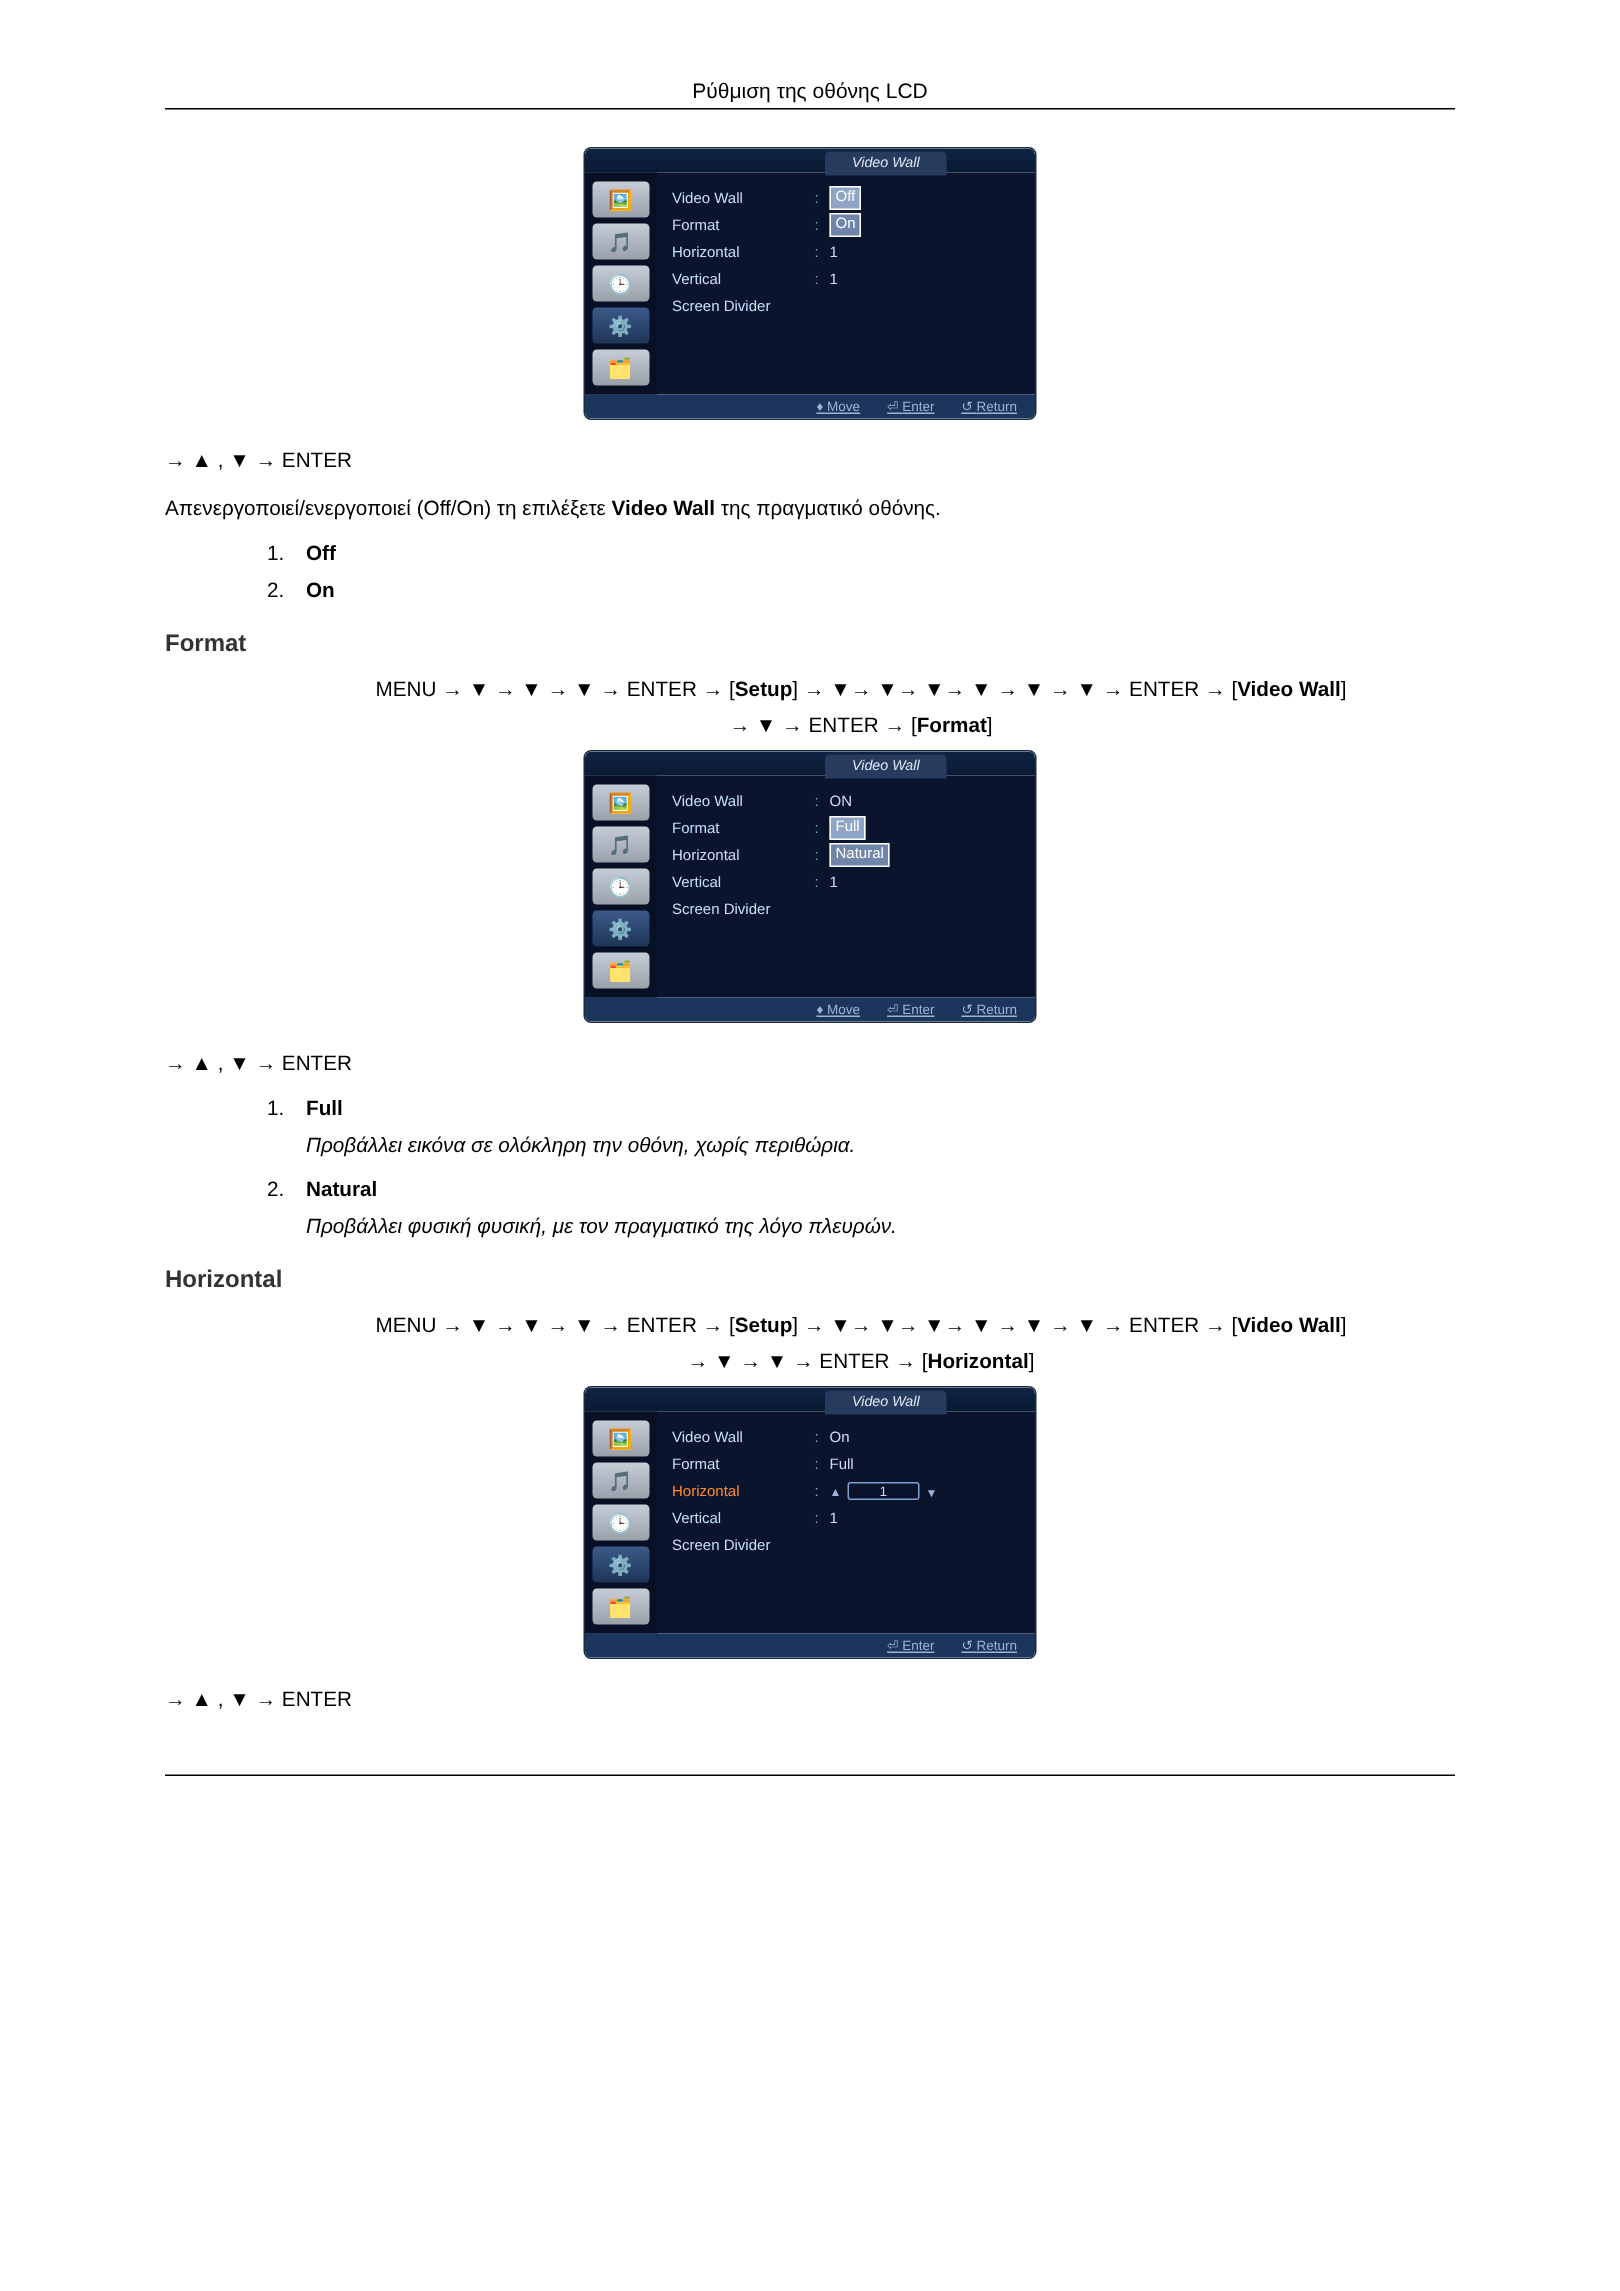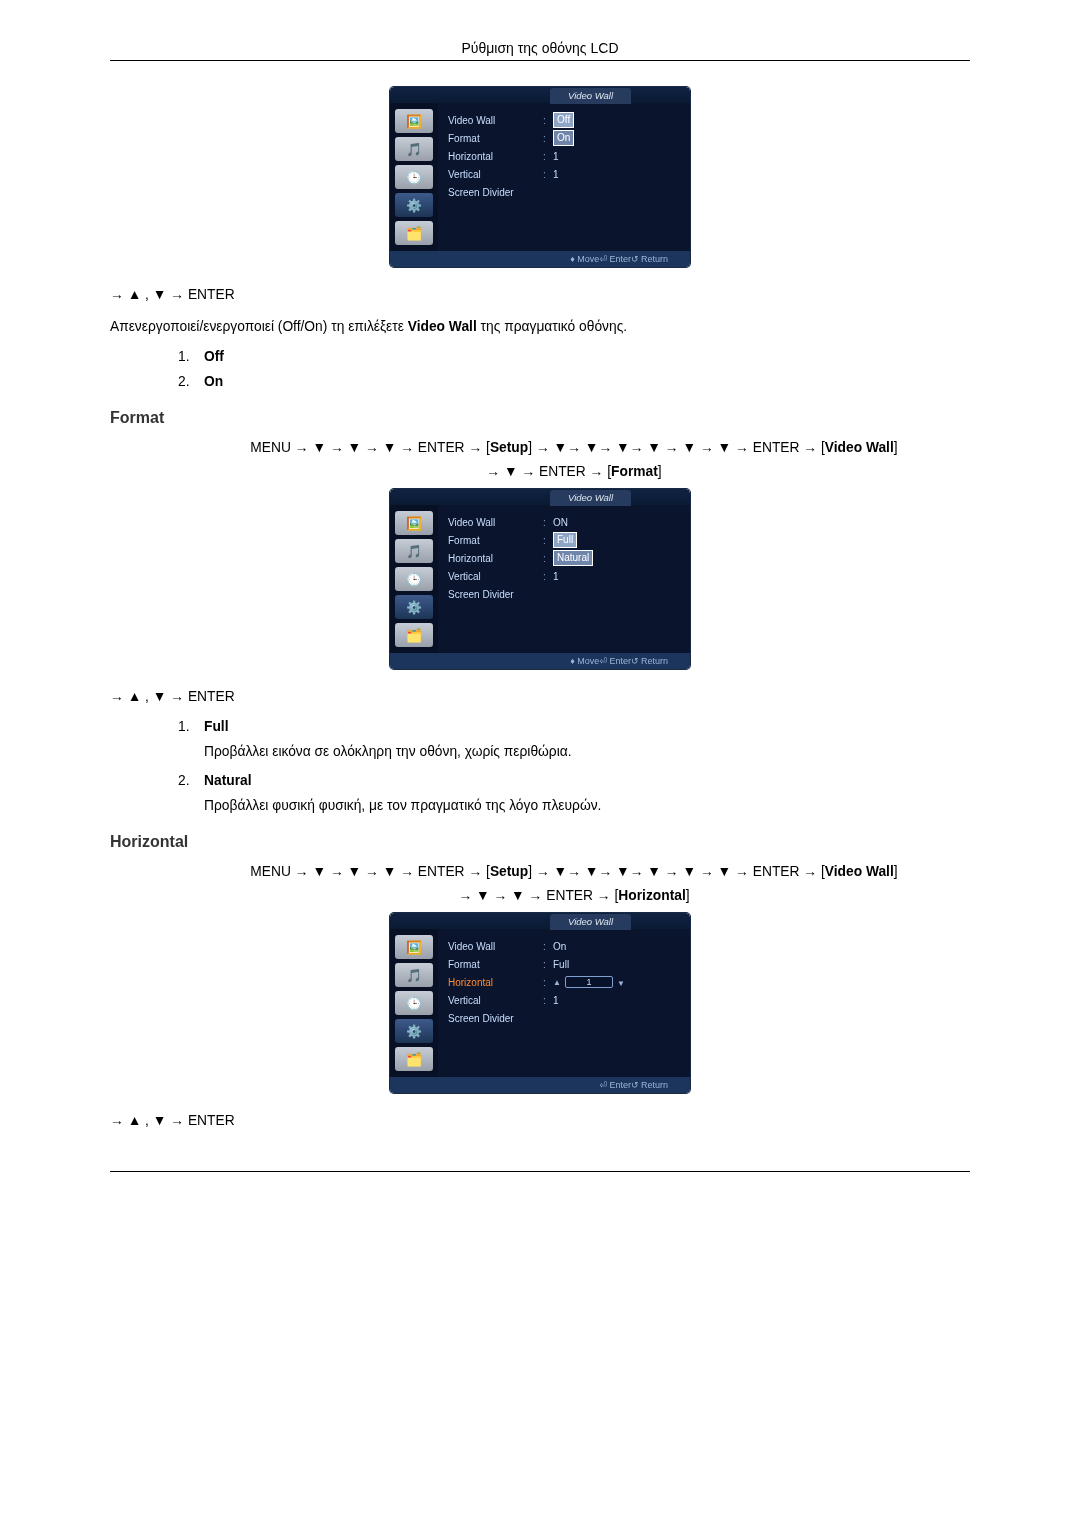--- a/index.html
+++ b/index.html
@@ -5,20 +5,21 @@
   body {
     margin: 0;
     background: #fff;
     font-family: Arial, Helvetica, sans-serif;
     font-size: 13.8px;
     color: #000;
     width: 1080px;
   }
   .page {
     padding: 40px 110px 60px 110px;
+    margin-top: 12px;
   }
   .page-title {
     text-align: center;
     font-size: 14px;
     margin-bottom: 4px;
   }
   .top-rule {
     border: none;
     border-top: 1px solid #000;
     margin: 0 0 26px 0;
@@ -131,24 +132,26 @@
   .osd-slider .arrow {
     font-size: 8px;
     color: #9bb4da;
   }
   .osd-slider .arrow.down { margin-top: 2px; }
   .osd-footer {
     background: #1b355d;
     height: 16px;
     display: flex;
     justify-content: flex-end;
-    padding: 0 22px;
+    gap: 18px;
+    padding: 0 12px;
     font-size: 9px;
     color: #9fb4d4;
     align-items: center;
+    text-decoration: underline;
   }
   .indent {
     margin-left: 68px;
   }
   .para {
     margin: 0 0 12px 0;
     line-height: 1.45;
   }
   .ol {
     margin: 10px 0 20px 0;
@@ -157,20 +160,21 @@
   .ol .li {
     margin-bottom: 10px;
     display: flex;
   }
   .ol .num {
     width: 26px;
   }
   .ol .bold { font-weight: bold; }
   .ol .liblock .desc {
     margin: 10px 0 14px 26px;
+    font-style: italic;
   }
   h3.section {
     font-size: 16px;
     font-weight: bold;
     color: #333;
     margin: 16px 0 10px 0;
   }
   .navline {
     margin-left: 68px;
     margin-bottom: 2px;

